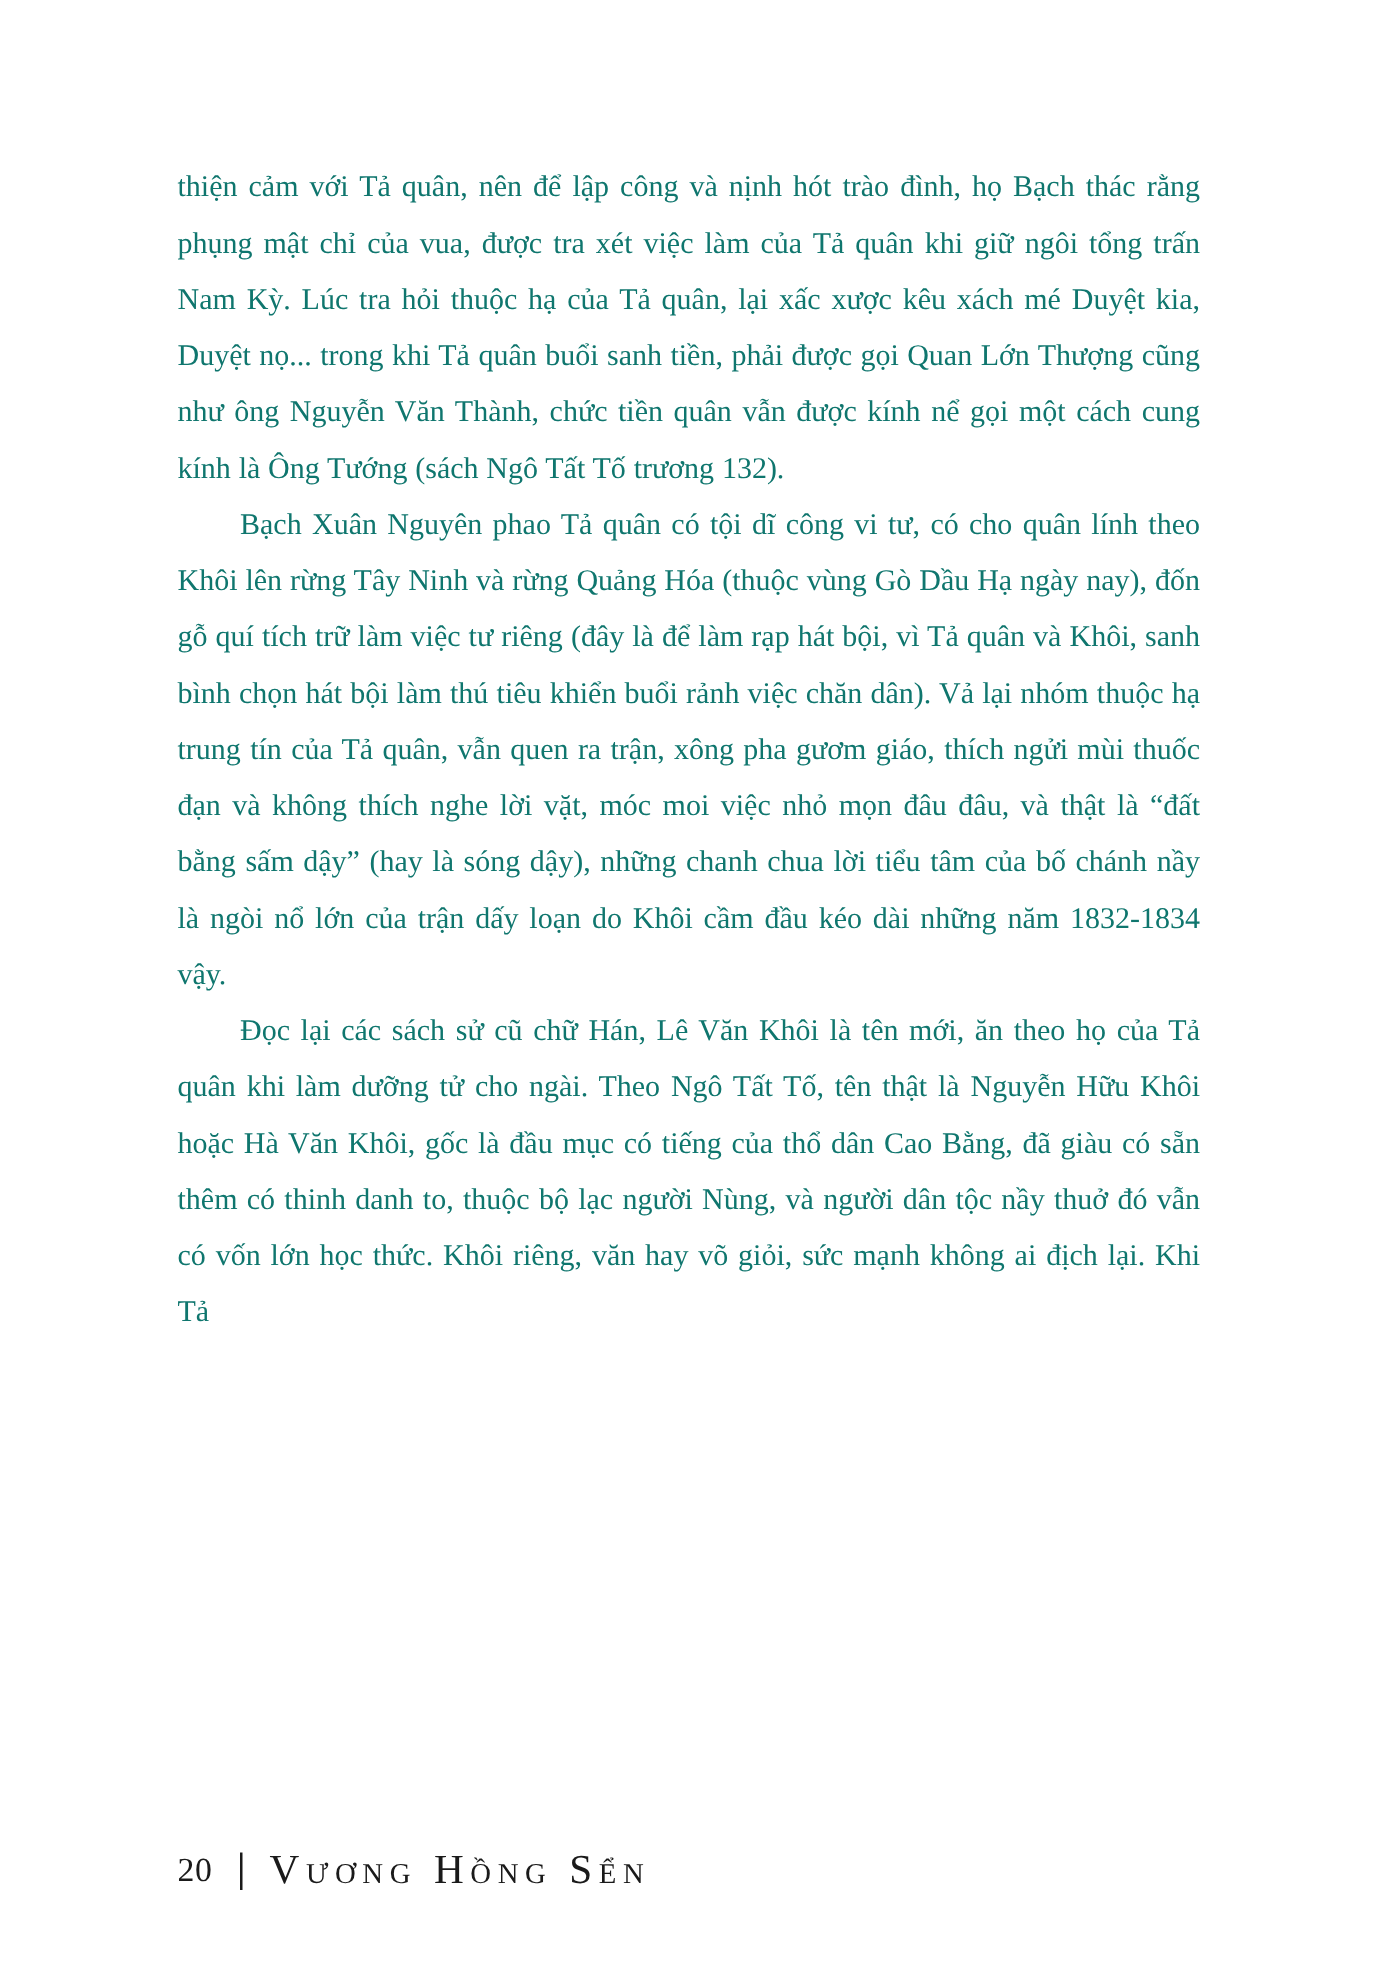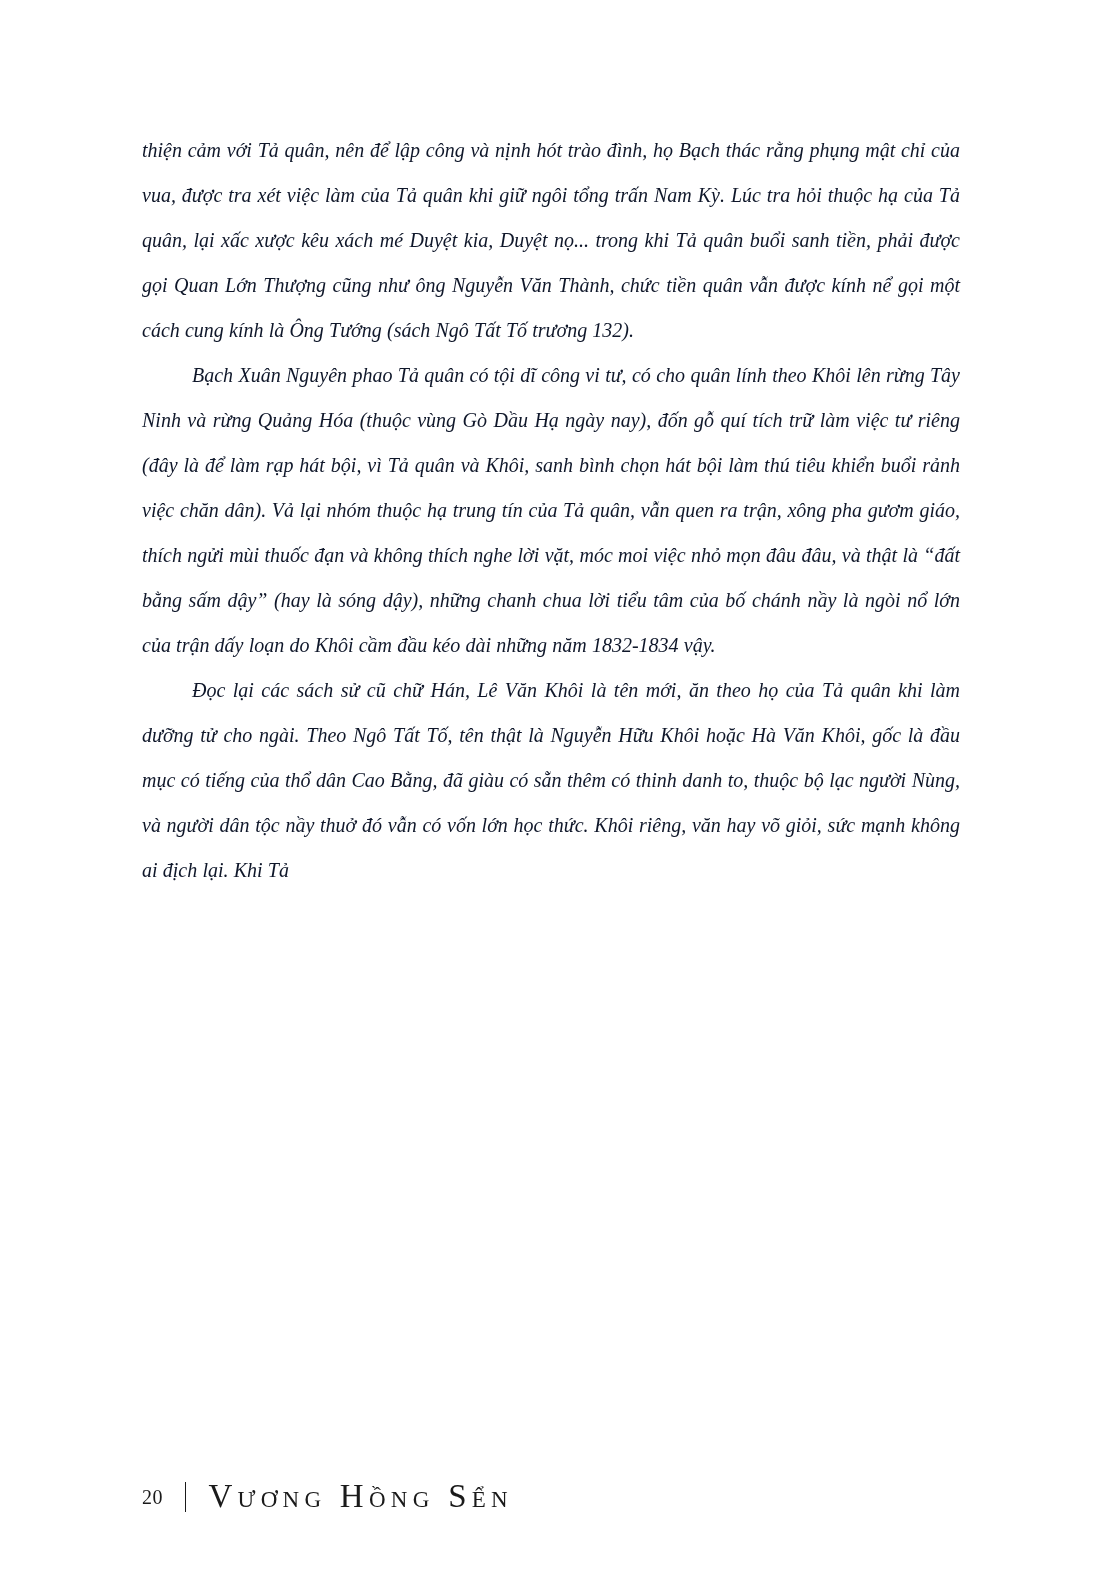--- a/index.html
+++ b/index.html
@@ -17,47 +17,46 @@
   }
   .text-column {
     position: absolute;
     left: 142px;
     top: 128px;
     width: 818px;
   }
   .para {
     margin: 0;
     font-family: "Liberation Serif", "DejaVu Serif", serif;
-    font-size: 20px;
+    font-size: 24px;
     line-height: 45px;
-    color: #0f172a;
+    color: #0f766e;
     text-align: justify;
     text-justify: inter-word;
     -webkit-hyphens: none;
     hyphens: none;
     word-spacing: 0.01em;
-    font-style: italic;
   }
   .para.indent {
     text-indent: 50px;
   }
   .para + .para {
     margin-top: 0;
   }
   .footer {
     position: absolute;
     left: 142px;
     bottom: 62px;
     display: flex;
     align-items: center;
     font-family: "Liberation Serif", "DejaVu Serif", serif;
     color: #1a1a1a;
   }
   .footer-page-number {
-    font-size: 20px;
+    font-size: 27px;
     letter-spacing: 0.02em;
     line-height: 1;
   }
   .footer-separator {
     display: inline-block;
     width: 1.6px;
     height: 30px;
     background: #1a1a1a;
     margin: 0 22px;
     flex: none;

